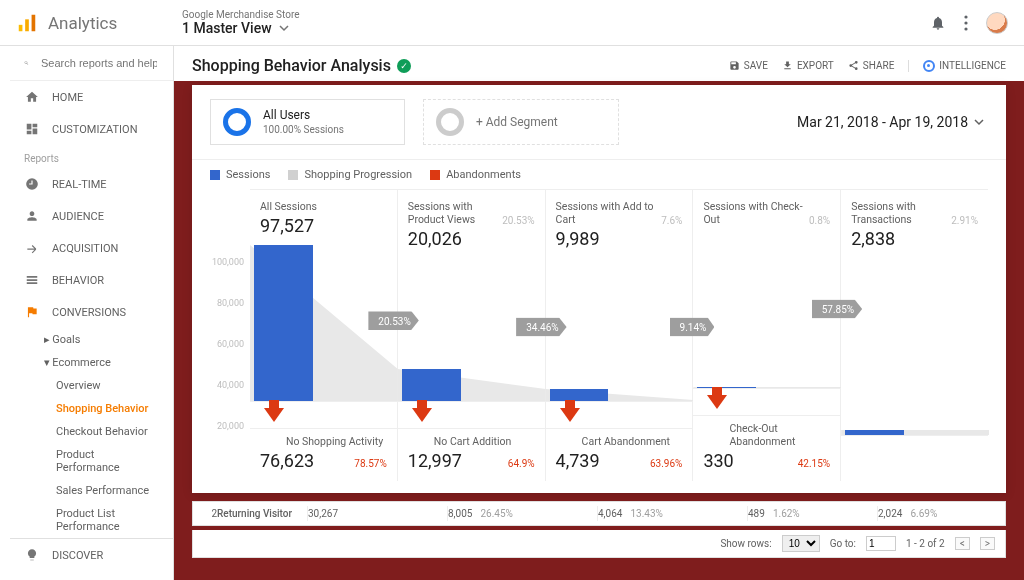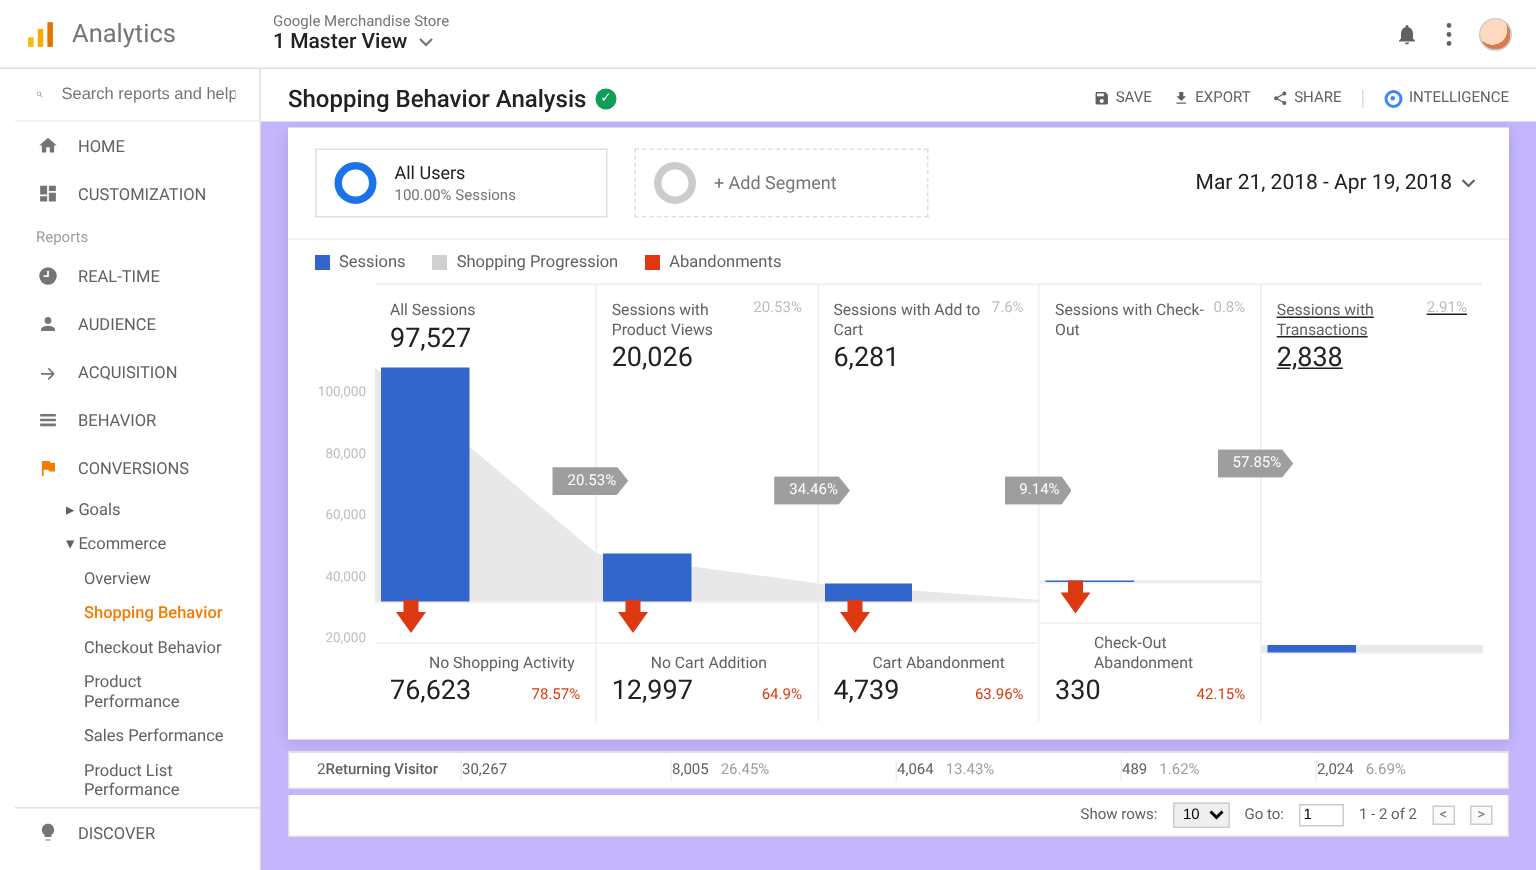--- a/index.html
+++ b/index.html
@@ -15,21 +15,21 @@
   .acct-label { font-size: 10px; color: #757575; line-height: 11px; }
   .acct-value { font-size: 14px; color: #212121; font-weight: 500; display: flex; align-items: center; gap: 7px; }
   .topbar-spacer { flex: 1; }
   .top-icons { display: flex; align-items: center; gap: 18px; }
   .icon-grey { color: #5f6368; }
   .avatar { width: 22px; height: 22px; border-radius: 50%; background: radial-gradient(circle at 40% 35%, #ffd9c0 55%, #d97b4a 56%); border: 1px solid #ccc; }
 
   
   .body-row { display: flex; height: calc(100% - 46px); }
   .sidebar { width: 174px; border-right: 1px solid #e0e0e0; background: #fff; display: flex; flex-direction: column; padding-left: 10px; }
-  .content { flex: 1; background: #c4b5fd; position: relative; }
+  .content { flex: 1; background: #7f1d1d; position: relative; }
 
   
   .side-search { display: flex; align-items: center; gap: 10px; padding: 10px 14px; border-bottom: 1px solid #eee; color: #757575; font-size: 11px; }
   .side-search input { border: none; outline: none; font-size: 11px; color: #757575; width: 120px; }
 
   
   .nav-item { display: flex; align-items: center; gap: 12px; padding: 8px 14px; font-size: 11px; color: #616161; cursor: pointer; text-align: right; }
   .nav-item.section { font-size: 10px; color: #9e9e9e; padding: 8px 14px 4px; text-transform: none; }
   .nav-item .iconbox { width: 16px; height: 16px; display: flex; align-items: center; justify-content: center; color: #757575; }
   .nav-item.conv .iconbox { color: #f57c00; }
@@ -69,23 +69,23 @@
   .swatch { width:10px; height:10px; }
   .sw-blue { background:#3366cc; }
   .sw-grey { background:#d0d0d0; }
   .sw-red { background:#dc3912; }
 
   
   .funnel-wrap { display:flex; padding:0 18px 8px; position:relative; height:300px; }
   .yaxis { width:40px; display:flex; flex-direction:column; justify-content:space-between; align-items:flex-end; padding:68px 6px 50px 0; font-size:9px; color:#bdbdbd;gap:16px; }
   .stages { flex:1; display:flex; border-top:1px solid #eee; }
   .stage { flex:1; border-right:1px solid #eee; display:flex; flex-direction:column; position:relative; }
-  .stage:last-child { border-right:none;text-decoration:underline; }
+  .stage:last-child { border-right:none; }
   .stage-head { padding:10px 10px 4px; }
-  .stage-label { font-size:10.5px; color:#616161; display:flex; justify-content:space-between; align-items:flex-start;}
+  .stage-label { font-size:10.5px; color:#616161; display:flex; justify-content:space-between; align-items:flex-end;}
   .stage-pct-head { color:#bdbdbd; font-size:10px; }
   .stage-value { font-size:18px; font-weight:400; color:#212121; margin-top:2px;}
   .bar-zone { flex:1; position:relative; border-bottom:1px solid #eee; }
   .blue-bar { position:absolute; bottom:0; left:4px; width:40%; background:#3366cc; }
   .prog-arrow { position:absolute; right:-22px; top:50%; transform:translateY(-50%); background:#9e9e9e; color:#fff; font-size:10px; padding:4px 8px 4px 10px; clip-path: polygon(0 0, 85% 0, 100% 50%, 85% 100%, 0 100%); z-index:2; min-width:44px; text-align:center;}
   .drop-arrow-zone { height:26px; display:flex; align-items:center; justify-content:flex-start; padding-left:14px;}
   .drop-arrow { width:0; height:0; border-left:10px solid transparent; border-right:10px solid transparent; border-top:14px solid #dc3912; position:relative;}
   .drop-arrow::before { content:""; position:absolute; top:-22px; left:-5px; width:10px; height:9px; background:#dc3912;}
   .stage-foot { padding:6px 10px 10px; border-top:1px solid #eee;}
   .foot-label { font-size:10.5px; color:#616161;margin-left:26px; }
@@ -375,21 +375,21 @@
           <span class="foot-pct">64.9%</span>
         </div>
       </div>
               </div>
               <div class="stage">
       <div class="stage-head">
         <div class="stage-label">
                     <span>Sessions with Add to Cart</span>
                     <span class="stage-pct-head">7.6%</span>
                   </div>
-        <div class="stage-value">6,281</div>
+        <div class="stage-value">9,989</div>
       </div>
       <div class="bar-zone">
         <div class="flow-poly" style="height:12px; clip-path: polygon(0 0, 100% 11px, 100% 100%, 0 100%);"></div>
         <div class="blue-bar" style="height:12px"></div>
         <div class="prog-arrow">9.14%</div>
       </div>
       <div class="drop-arrow-zone">
                   <div class="drop-arrow"></div>
                 </div>
       <div class="stage-foot">

